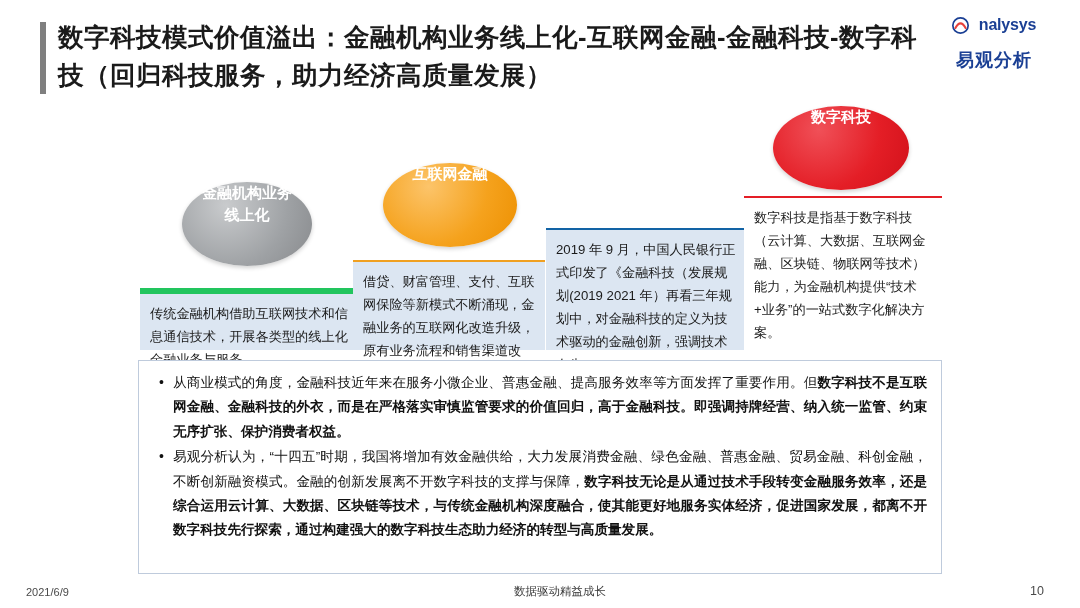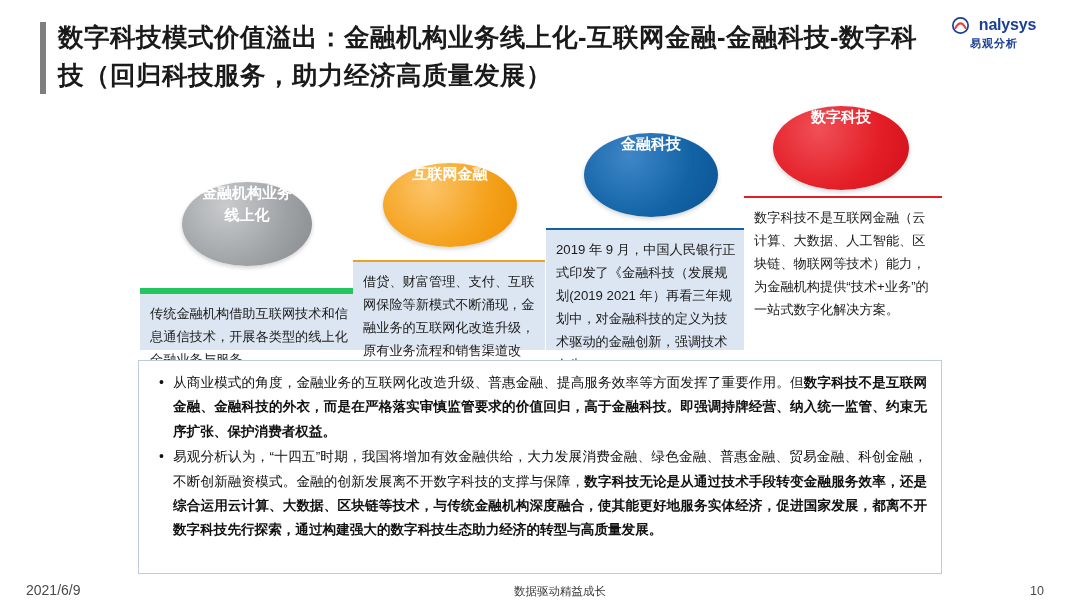--- a/index.html
+++ b/index.html
@@ -60,24 +60,24 @@
     height: 17px;
     position: relative;
   }
   .logo-word {
     font-size: 16px;
     color: #1a3f94;
     font-weight: bold;
     letter-spacing: -0.2px;
   }
   .logo-sub {
-    font-size: 11px;
+    font-size: 18px;
     color: #1a3f94;
     font-weight: bold;
-    margin-top: 2px;
+    margin-top: 14px;
     letter-spacing: 1px;
   }
 
   
   .bubble {
     position: absolute;
     border-radius: 50%;
     display: flex;
     justify-content: center;
     text-align: center;
@@ -175,21 +175,21 @@
   }
   .summary b {
     font-weight: bold;
   }
 
   
   .footer-date {
     position: absolute;
     left: 26px;
     bottom: 10px;
-    font-size: 14px;
+    font-size: 11px;
     color: #4a4a4a;
   }
   .footer-center {
     position: absolute;
     left: 0; right: 0;
     bottom: 9px;
     text-align: center;
     font-size: 11.5px;
     color: #3a3a3a;
     margin-left: 40px;
@@ -222,36 +222,33 @@
     </div>
     <div class="logo-sub">易观分析</div>
   </div>
 
   <div class="bubble gray">
     <span>金融机构业务线上化</span>
   </div>
   <div class="bubble orange">
     <span>互联网金融</span>
   </div>
-  <div class="bubble blue">
-    <span>金融科技</span>
-  </div>
   <div class="bubble red">
     <span>数字科技</span>
   </div>
 
   <div class="desc gray-box">传统金融机构借助互联网技术和信息通信技术，开展各类型的线上化金融业务与服务。</div>
   <div class="desc orange-box">借贷、财富管理、支付、互联网保险等新模式不断涌现，金融业务的互联网化改造升级，原有业务流程和销售渠道改变。</div>
   <div class="desc blue-box">2019 年 9 月，中国人民银行正式印发了《金融科技（发展规划(2019 2021 年）再看三年规划中，对金融科技的定义为技术驱动的金融创新，强调技术在先。</div>
-  <div class="desc red-box">数字科技不是互联网金融（云计算、大数据、人工智能、区块链、物联网等技术）能力，为金融机构提供“技术+业务”的一站式数字化解决方案。</div>
+  <div class="desc red-box">数字科技是指基于数字科技（云计算、大数据、互联网金融、区块链、物联网等技术）能力，为金融机构提供“技术+业务”的一站式数字化解决方案。</div>
 
   <div class="summary">
     <ul>
       <li>
-        <span>从商业模式的角度，金融业务的互联网化改造升级、普惠金融、提高服务效率等方面发挥了重要作用。但</span><b>数字科技不是互联网金融、金融科技的外衣，而是在严格落实审慎监管要求的价值回归，高于金融科技。即强调持牌经营、纳入统一监管、约束无序扩张、保护消费者权益。</b>
+        <span>从商业模式的角度，金融科技近年来在服务小微企业、普惠金融、提高服务效率等方面发挥了重要作用。但</span><b>数字科技不是互联网金融、金融科技的外衣，而是在严格落实审慎监管要求的价值回归，高于金融科技。即强调持牌经营、纳入统一监管、约束无序扩张、保护消费者权益。</b>
       </li>
       <li>
         <span>易观分析认为，“十四五”时期，我国将增加有效金融供给，大力发展消费金融、绿色金融、普惠金融、贸易金融、科创金融，不断创新融资模式。金融的创新发展离不开数字科技的支撑与保障，</span><b>数字科技无论是从通过技术手段转变金融服务效率，还是综合运用云计算、大数据、区块链等技术，与传统金融机构深度融合，使其能更好地服务实体经济，促进国家发展，都离不开数字科技先行探索，通过构建强大的数字科技生态助力经济的转型与高质量发展。</b>
       </li>
     </ul>
   </div>
 
   <div class="footer-date">2021/6/9</div>
   <div class="footer-center">数据驱动精益成长</div>
   <div class="footer-page">10</div>

